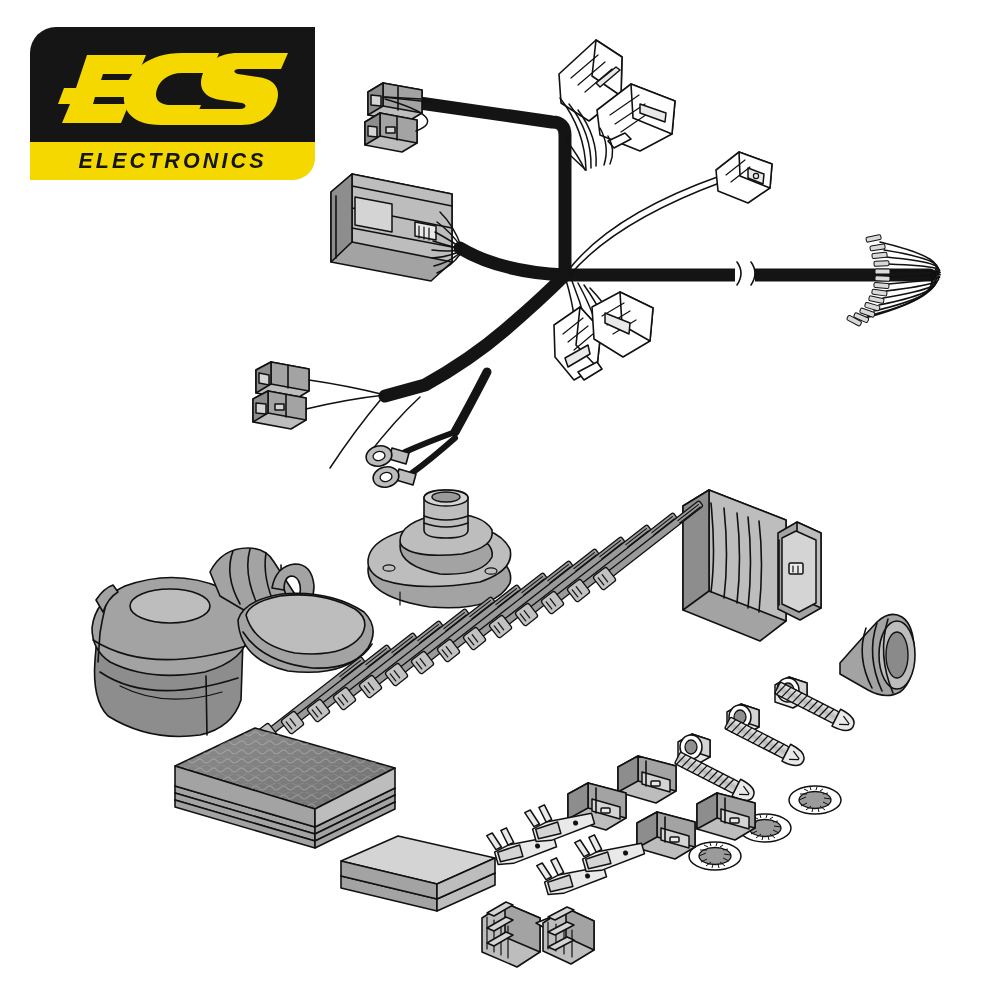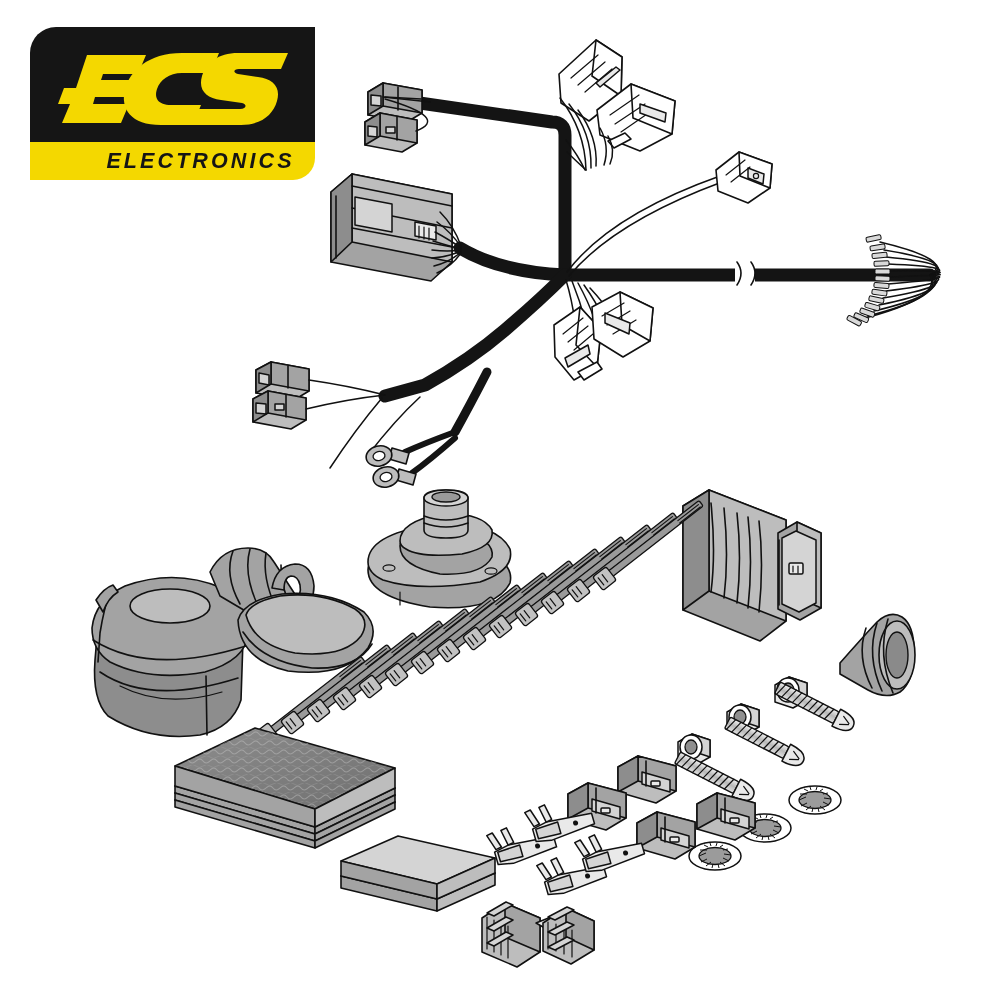--- a/index.html
+++ b/index.html
@@ -23,21 +23,21 @@
   .tie-head{fill:#c2c2c2;stroke:#111;stroke-width:1.3;stroke-linejoin:round;}
   #logo{position:absolute;left:30px;top:27px;width:285px;height:153px;}
   .logo-black{position:absolute;left:0;top:0;width:285px;height:115px;
       background:#151515;border-top-left-radius:26px;}
   .logo-yellow{position:absolute;left:0;top:115px;width:285px;height:38px;
       background:#f4d800;border-bottom-right-radius:22px;}
   .logo-ecs{position:absolute;left:0;top:0;width:285px;height:115px;}
   .logo-word{position:absolute;left:0;top:115px;width:285px;height:38px;
       display:flex;align-items:center;justify-content:center;
       font-size:21.5px;font-weight:700;font-style:italic;letter-spacing:3.1px;
-      color:#151515;font-family:"Liberation Sans",sans-serif;margin-left:28px;}
+      color:#151515;font-family:"Liberation Sans",sans-serif;}
 </style>
 </head>
 <body>
 
 <div id="stage">
 
   <div id="logo">
     <div class="logo-black"></div>
     <div class="logo-yellow"></div>
     <svg class="logo-ecs" viewBox="0 0 285 115">

